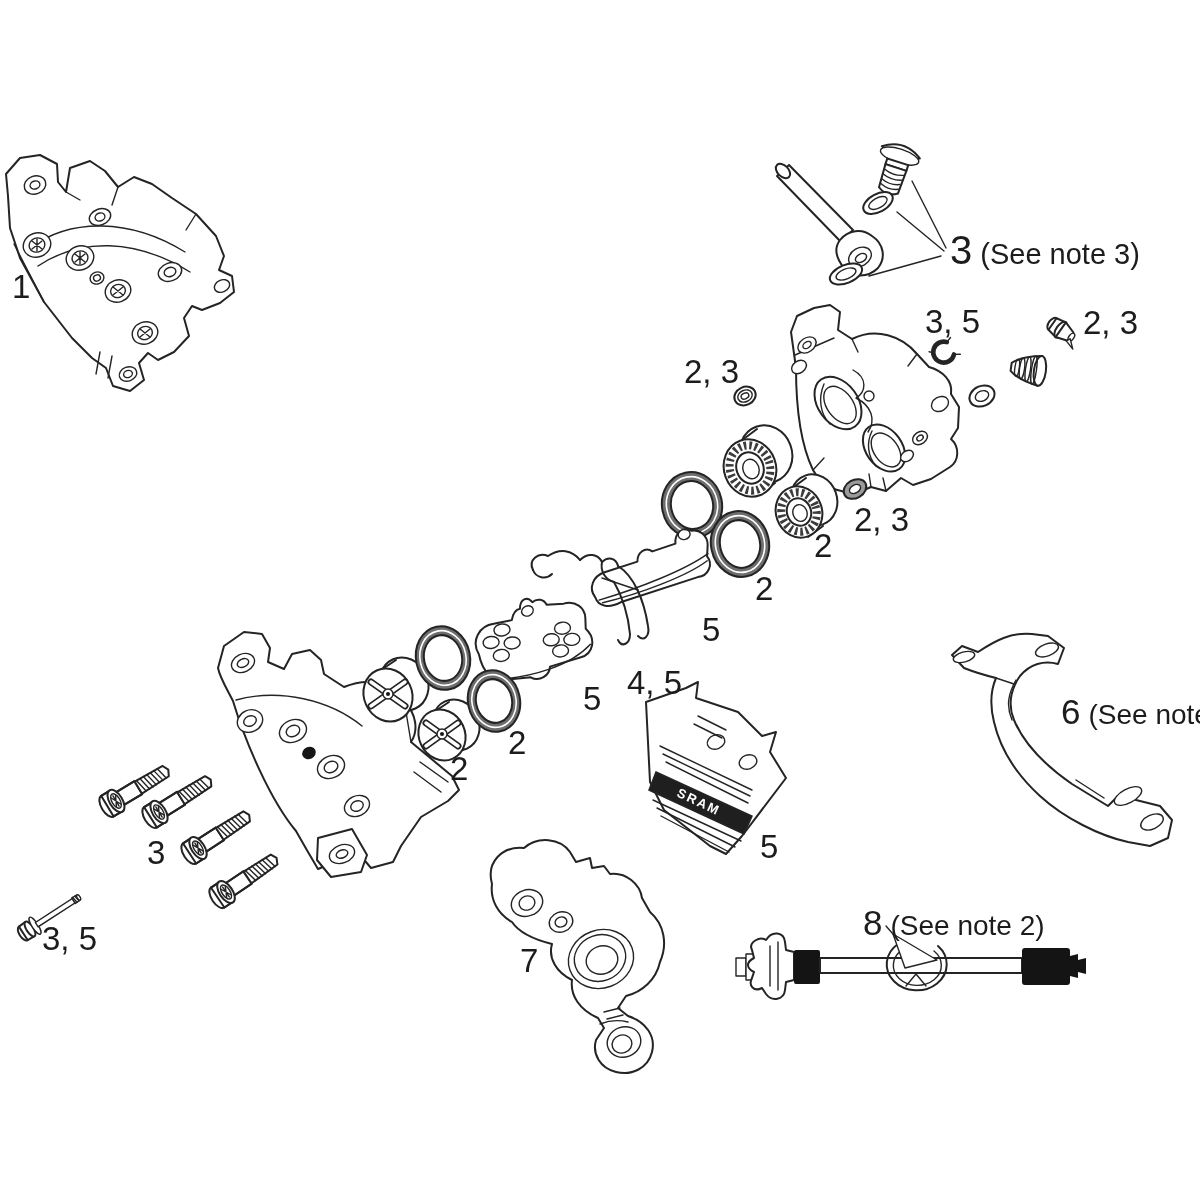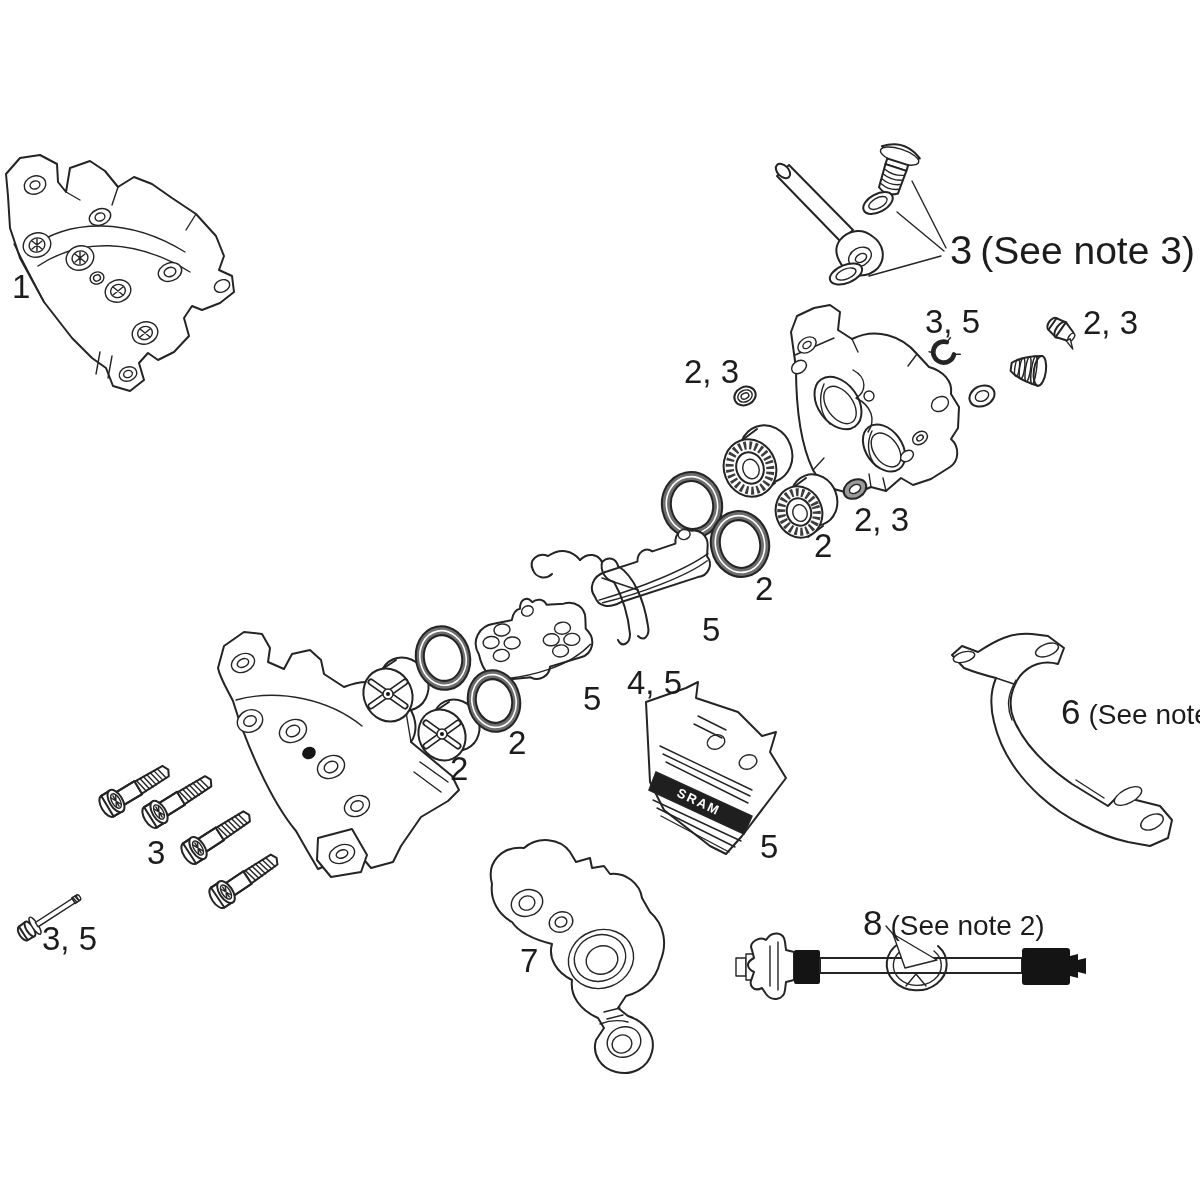--- a/index.html
+++ b/index.html
@@ -389,21 +389,21 @@
     <path d="M 1070,956 L 1078,954 L 1078,960 L 1086,958 L 1086,974 L 1078,972 L 1078,978 L 1070,976 Z" fill="#141414"></path>
   </g>
 </svg>
 
 <div class="lbl" style="left:12px;  top:270px;">
   <span class="num">1</span>
       <span class="note"></span>
 </div>
 <div class="lbl" style="left:950px; top:230px;">
   <span class="num" style="font-size:40px;">3</span>
-      <span class="note" style="font-size:39px;">(See note 3)</span>
+      <span class="note" style="font-size:29px;">(See note 3)</span>
 </div>
 <div class="lbl" style="left:925px; top:305px;">
   <span class="num">3, 5</span>
       <span class="note"></span>
 </div>
 <div class="lbl" style="left:1083px;top:306px;">
   <span class="num">2, 3</span>
       <span class="note"></span>
 </div>
 <div class="lbl" style="left:684px; top:355px;">

